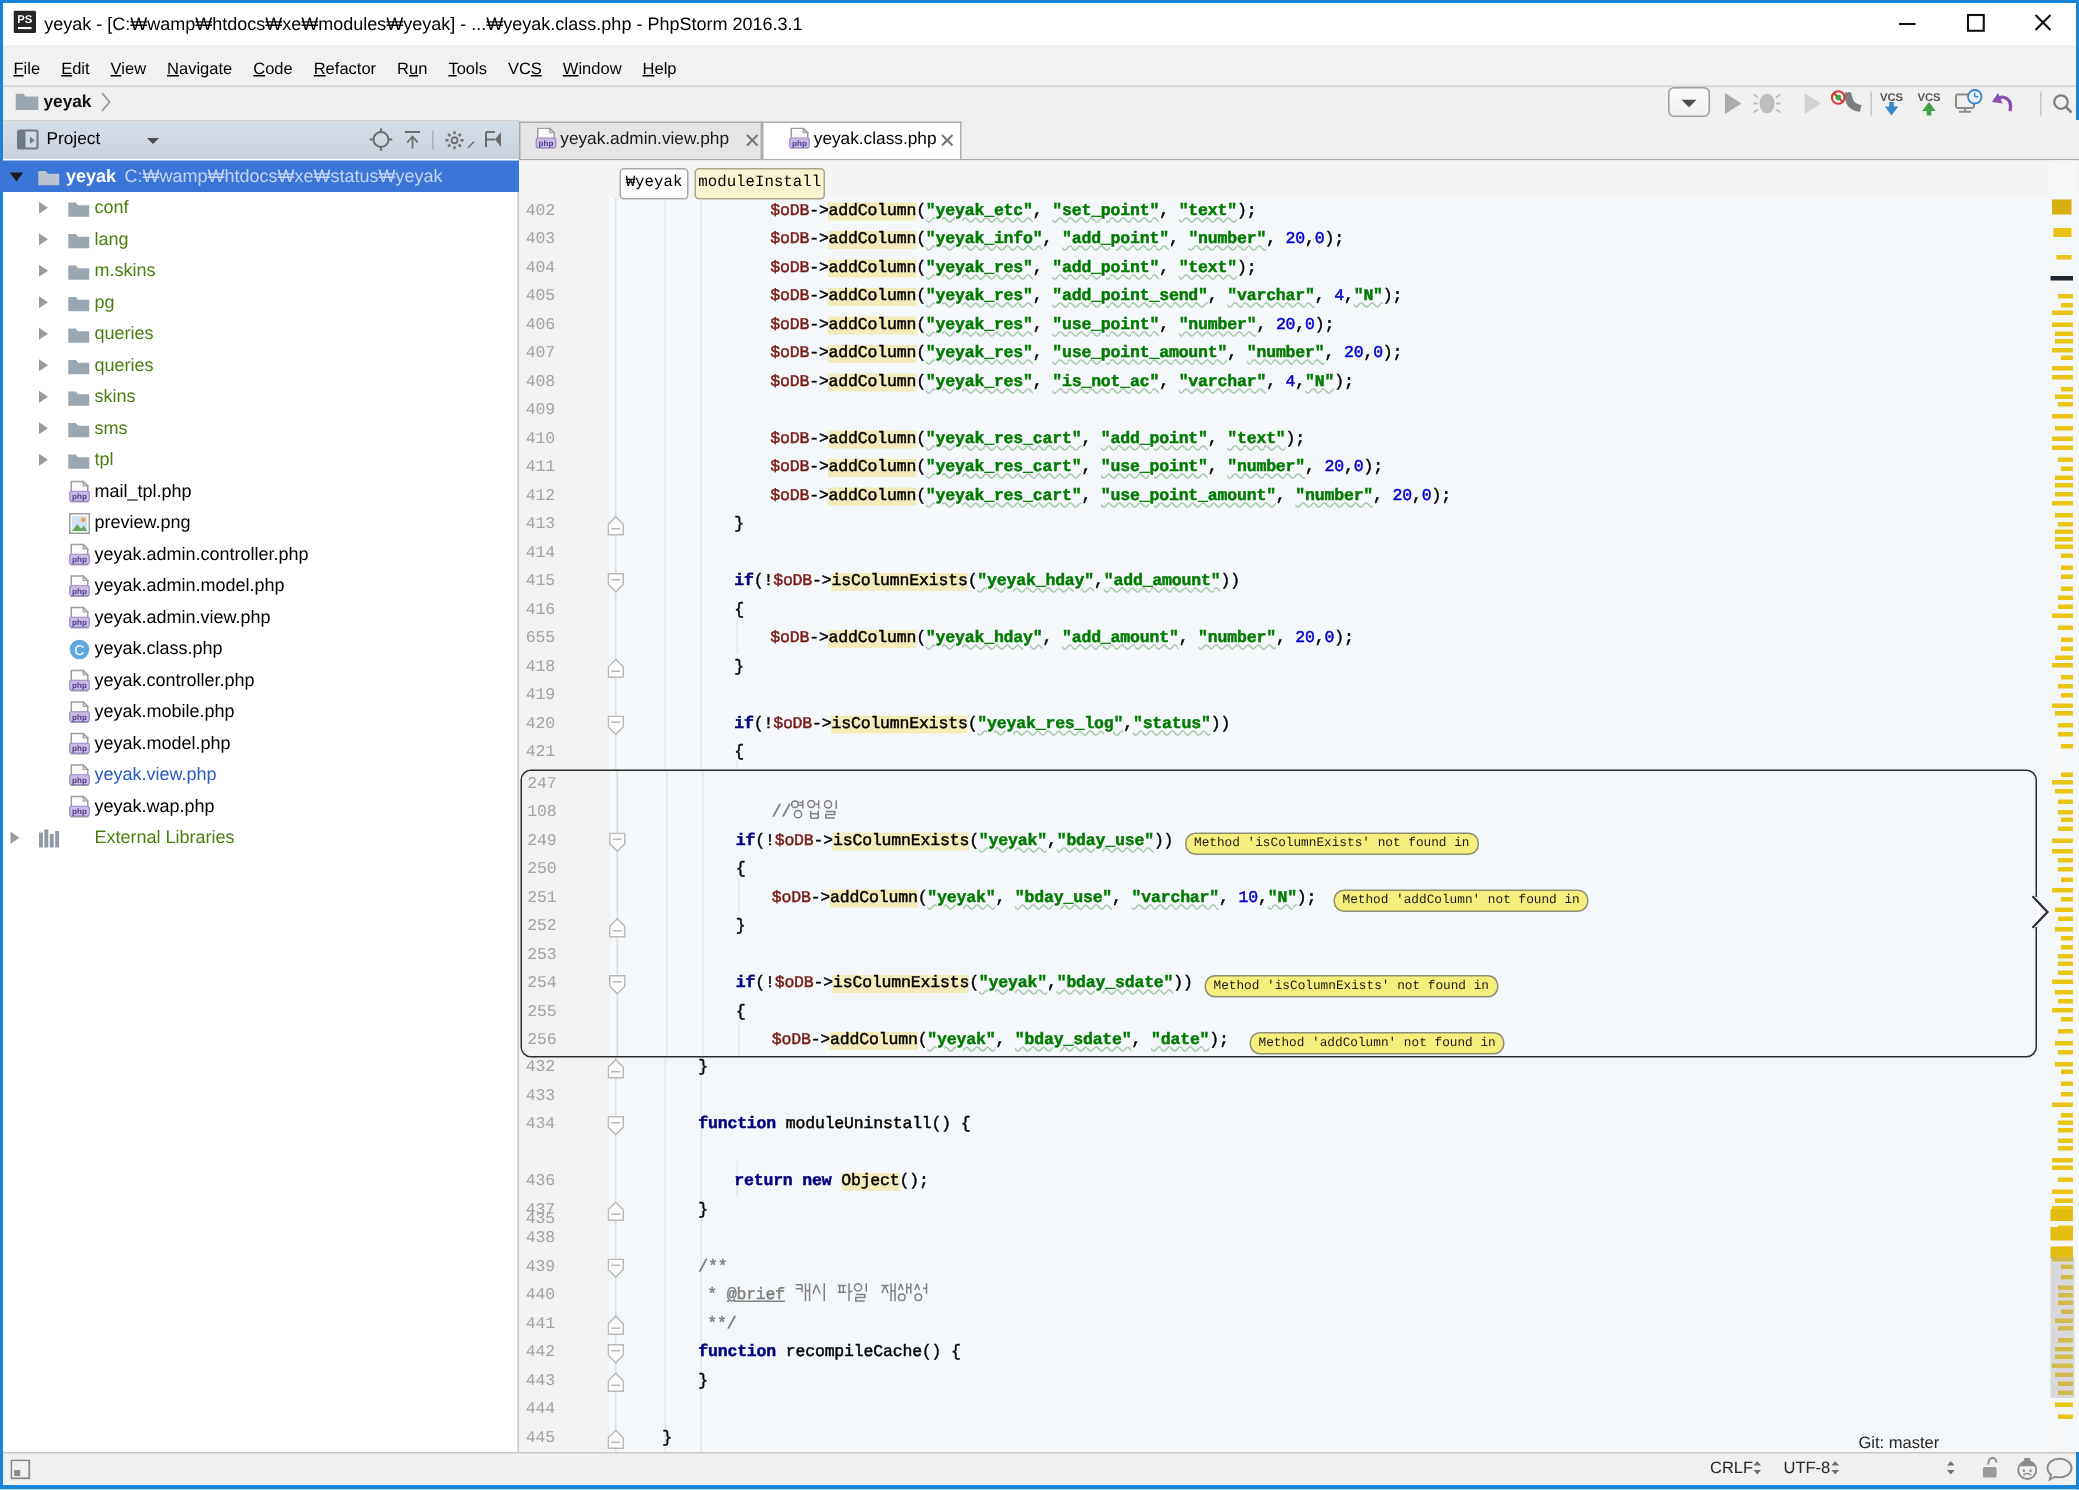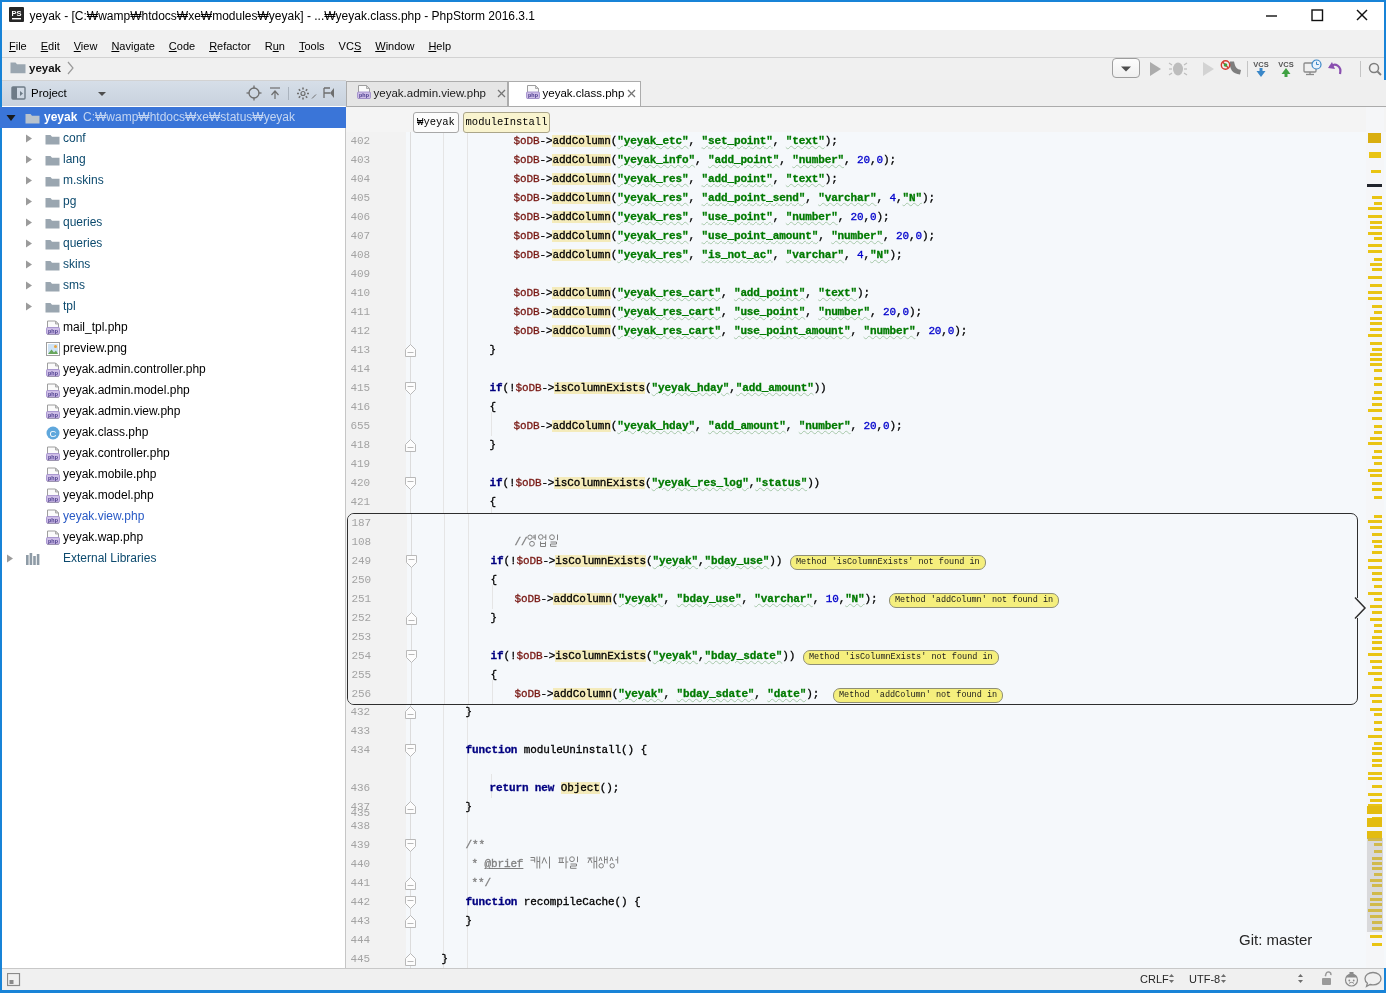--- a/index.html
+++ b/index.html
@@ -10,21 +10,21 @@
 .v { color:#771712; }
 .k { color:#000080; font-weight:bold; }
 .s { color:#007A00; font-weight:bold; text-decoration:underline wavy rgba(100,160,100,0.5); text-decoration-thickness:1px; text-underline-offset:1px; }
 .n { color:#0000CC; }
 .c { color:#808080; }
 .m { background:#F4EBBB; }
 .pill { position:absolute; height:15px; background:#F5EF7D; border:1px solid #8F8F75; border-radius:7px;
         font-family:"Liberation Mono", monospace; font-size:8.5px; line-height:13px; color:#1A1A1A; padding:0 5px; white-space:pre; }
 .menu-item { display:inline-block; padding:0 7px; font-size:11px; color:#000; }
 .chip { position:absolute; top:112px; height:21px; border-radius:3px; font-family:"Liberation Mono", monospace; font-size:10.5px; line-height:19px; text-align:center; color:#000; }
-.tree-row { position:absolute; height:21px; line-height:21px; font-size:12px; color:#0c4a6e; white-space:pre; }
+.tree-row { position:absolute; height:21px; line-height:21px; font-size:12px; color:#4d7c0f; white-space:pre; }
 </style></head><body>
 <div class="abs" style="left:0;top:0;width:1386px;height:2px;background:#1883D7"></div>
 <div class="abs" style="left:0;top:990px;width:1386px;height:3px;background:#1883D7"></div>
 <div class="abs" style="left:1384px;top:0;width:2px;height:993px;background:#1883D7"></div>
 <div class="abs" style="left:0;top:2px;width:2px;height:988px;background:#1883D7"></div>
 <div class="abs" style="left:2px;top:2px;width:1382px;height:28px;background:#FFFFFF"></div>
 <svg class="abs" style="left:9px;top:7px" width="15" height="15">
 <rect x="0" y="0" width="15" height="15" rx="1" fill="#262626"></rect>
 <text x="7.5" y="8.5" font-family="Liberation Sans" font-size="7.5" font-weight="bold" fill="#fff" text-anchor="middle">PS</text>
 <rect x="3" y="11" width="9" height="1.4" fill="#fff"></rect>
@@ -436,21 +436,21 @@
     <path d="M0.5,12.5 h10 v-7 l-5,-5 l-5,5 z" fill="#FDFDFD" stroke="#B9B9B9" stroke-width="1"></path>
     <line x1="2.5" y1="8.5" x2="8.5" y2="8.5" stroke="#B9B9B9" stroke-width="1"></line>
   </svg>
 <div class="abs" style="left:347px;top:513px;width:1011px;height:192px;background:#F5F8FB;border:1.5px solid #2E2E2E;border-radius:7px;overflow:hidden">
     <div class="abs" style="left:0;top:0;width:59px;height:192px;background:#F2F2F2"></div>
     <div class="abs" style="left:63px;top:0;width:1px;height:192px;background:#DCDCDC"></div>
     <div class="abs" style="left:96px;top:0;width:1px;height:192px;background:#E5E5E5"></div>
     <div class="abs" style="left:120px;top:0;width:1px;height:192px;background:#E5E5E5"></div>
     <div class="abs" style="left:144px;top:71px;width:1px;height:24px;background:#E5E5E5"></div>
     <div class="abs" style="left:144px;top:166px;width:1px;height:24px;background:#E5E5E5"></div>
-    <div class="abs lno" style="left:-9px;top:0px;width:32px">187</div>
+    <div class="abs lno" style="left:-9px;top:0px;width:32px">247</div>
     <div class="abs lno" style="left:-9px;top:19px;width:32px">108</div>
     <div class="abs code" style="left:166.5px;top:19px"><span class="c">//</span><svg width="11" height="13" style="vertical-align:-2px" viewBox="0 0 11 13">
         <g stroke="#808080" stroke-width="1" fill="none">
           <circle cx="3" cy="3.2" r="2.2"></circle>
           <line x1="8.2" y1="0.5" x2="8.2" y2="6"></line>
           <line x1="5.8" y1="2" x2="8.2" y2="2"></line>
           <line x1="5.8" y1="3.8" x2="8.2" y2="3.8"></line>
           <circle cx="5" cy="9.8" r="2.4"></circle>
         </g>
       </svg><svg width="11" height="13" style="vertical-align:-2px" viewBox="0 0 11 13">
@@ -636,21 +636,21 @@
 <div class="abs" style="left:1140px;top:973px;font-size:11px;color:#262626">CRLF</div>
 <svg class="abs" style="left:1168px;top:973px" width="7" height="12">
     <path d="M1,4 l2.5,-3 l2.5,3 z" fill="#6E6E6E"></path>
     <path d="M1,7 l2.5,3 l2.5,-3 z" fill="#6E6E6E"></path>
   </svg>
 <div class="abs" style="left:1189px;top:973px;font-size:11px;color:#262626">UTF-8</div>
 <svg class="abs" style="left:1220px;top:973px" width="7" height="12">
     <path d="M1,4 l2.5,-3 l2.5,3 z" fill="#6E6E6E"></path>
     <path d="M1,7 l2.5,3 l2.5,-3 z" fill="#6E6E6E"></path>
   </svg>
-<div class="abs" style="left:1239px;top:931px;font-size:15px;color:#262626">Git: master</div>
+<div class="abs" style="left:1239px;top:956px;font-size:11px;color:#262626">Git: master</div>
 <svg class="abs" style="left:1297px;top:973px" width="7" height="12">
     <path d="M1,4 l2.5,-3 l2.5,3 z" fill="#6E6E6E"></path>
     <path d="M1,7 l2.5,3 l2.5,-3 z" fill="#6E6E6E"></path>
   </svg>
 <svg class="abs" style="left:1320px;top:971px" width="14" height="16">
 <rect x="2" y="7" width="9" height="7" rx="1" fill="#9A9A9A"></rect>
 <path d="M4,7 v-2.5 a2.5,2.5 0 0 1 5,0" fill="none" stroke="#9A9A9A" stroke-width="1.5" transform="translate(2,-1) rotate(14 6.5 4)"></path>
 </svg>
 <svg class="abs" style="left:1343px;top:971px" width="17" height="17">
 <circle cx="8.5" cy="9" r="6" fill="none" stroke="#8A8A8A" stroke-width="1.2"></circle>

